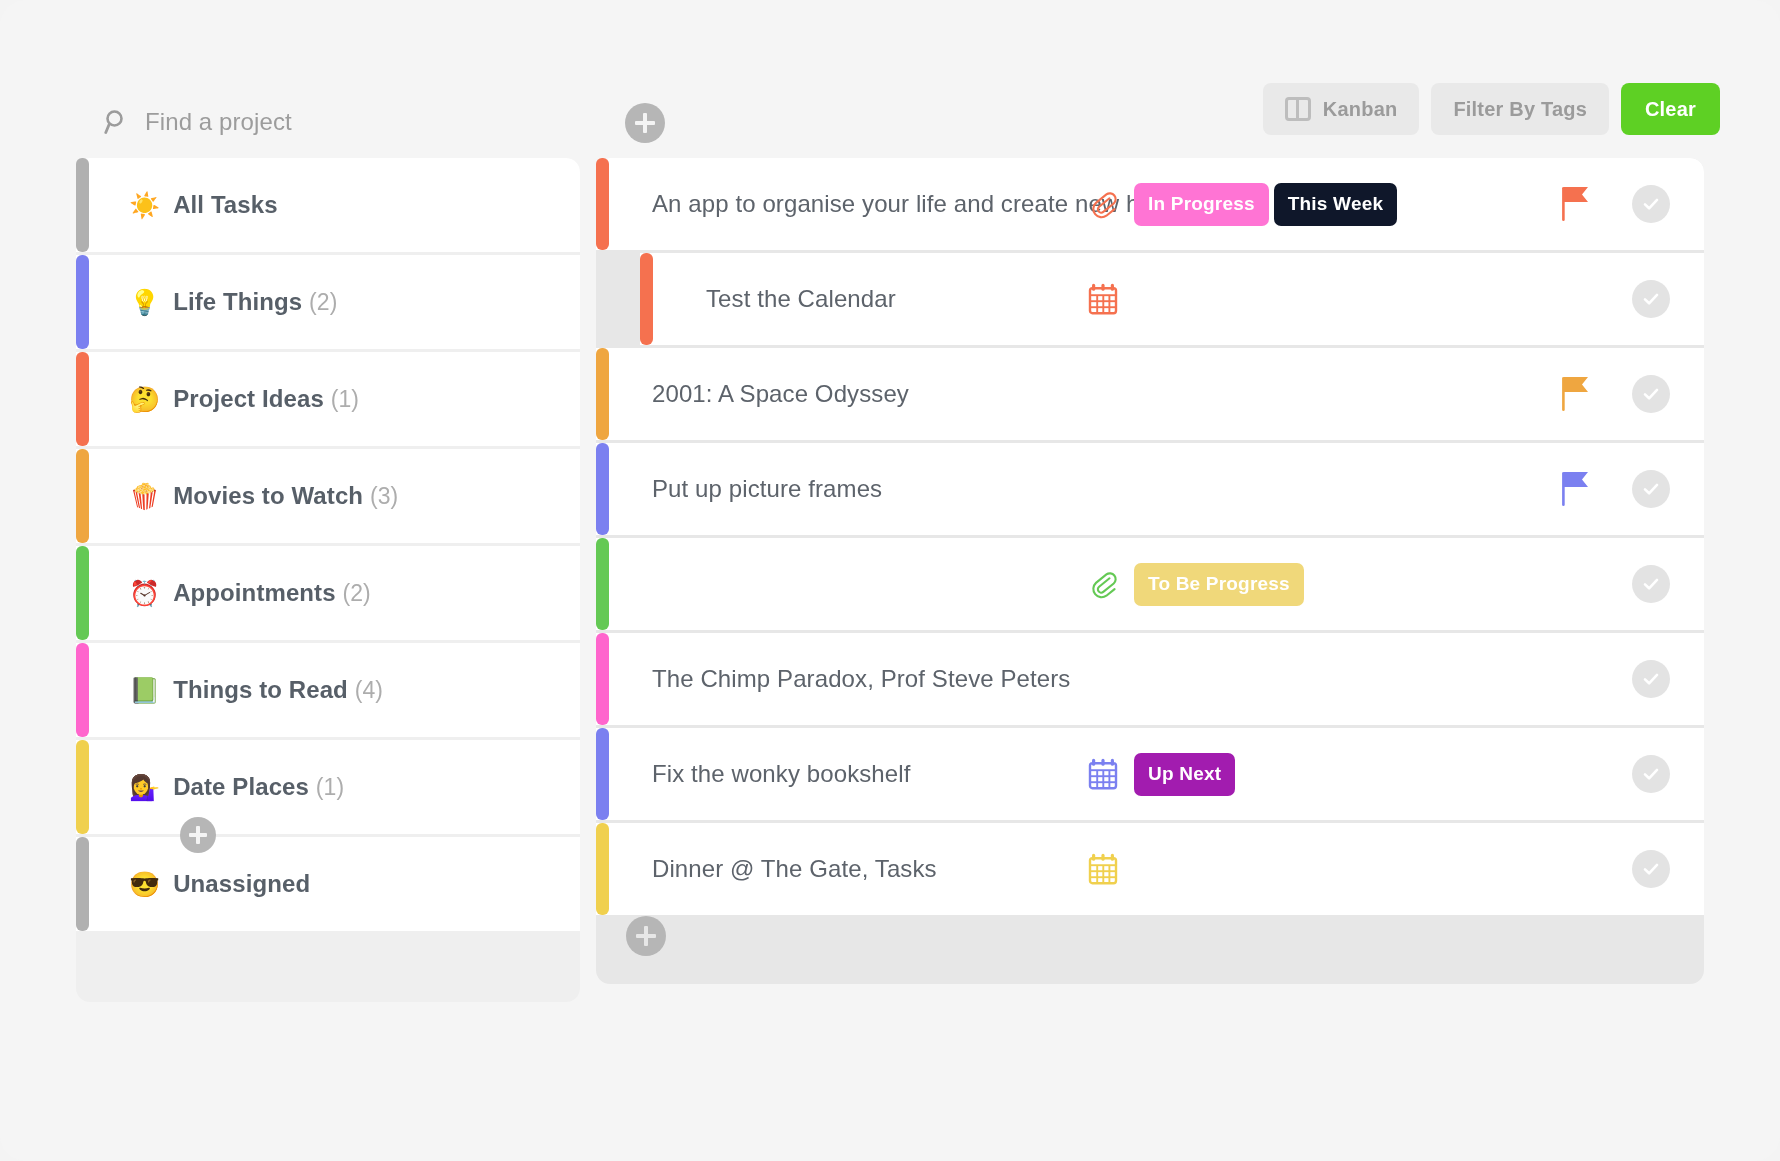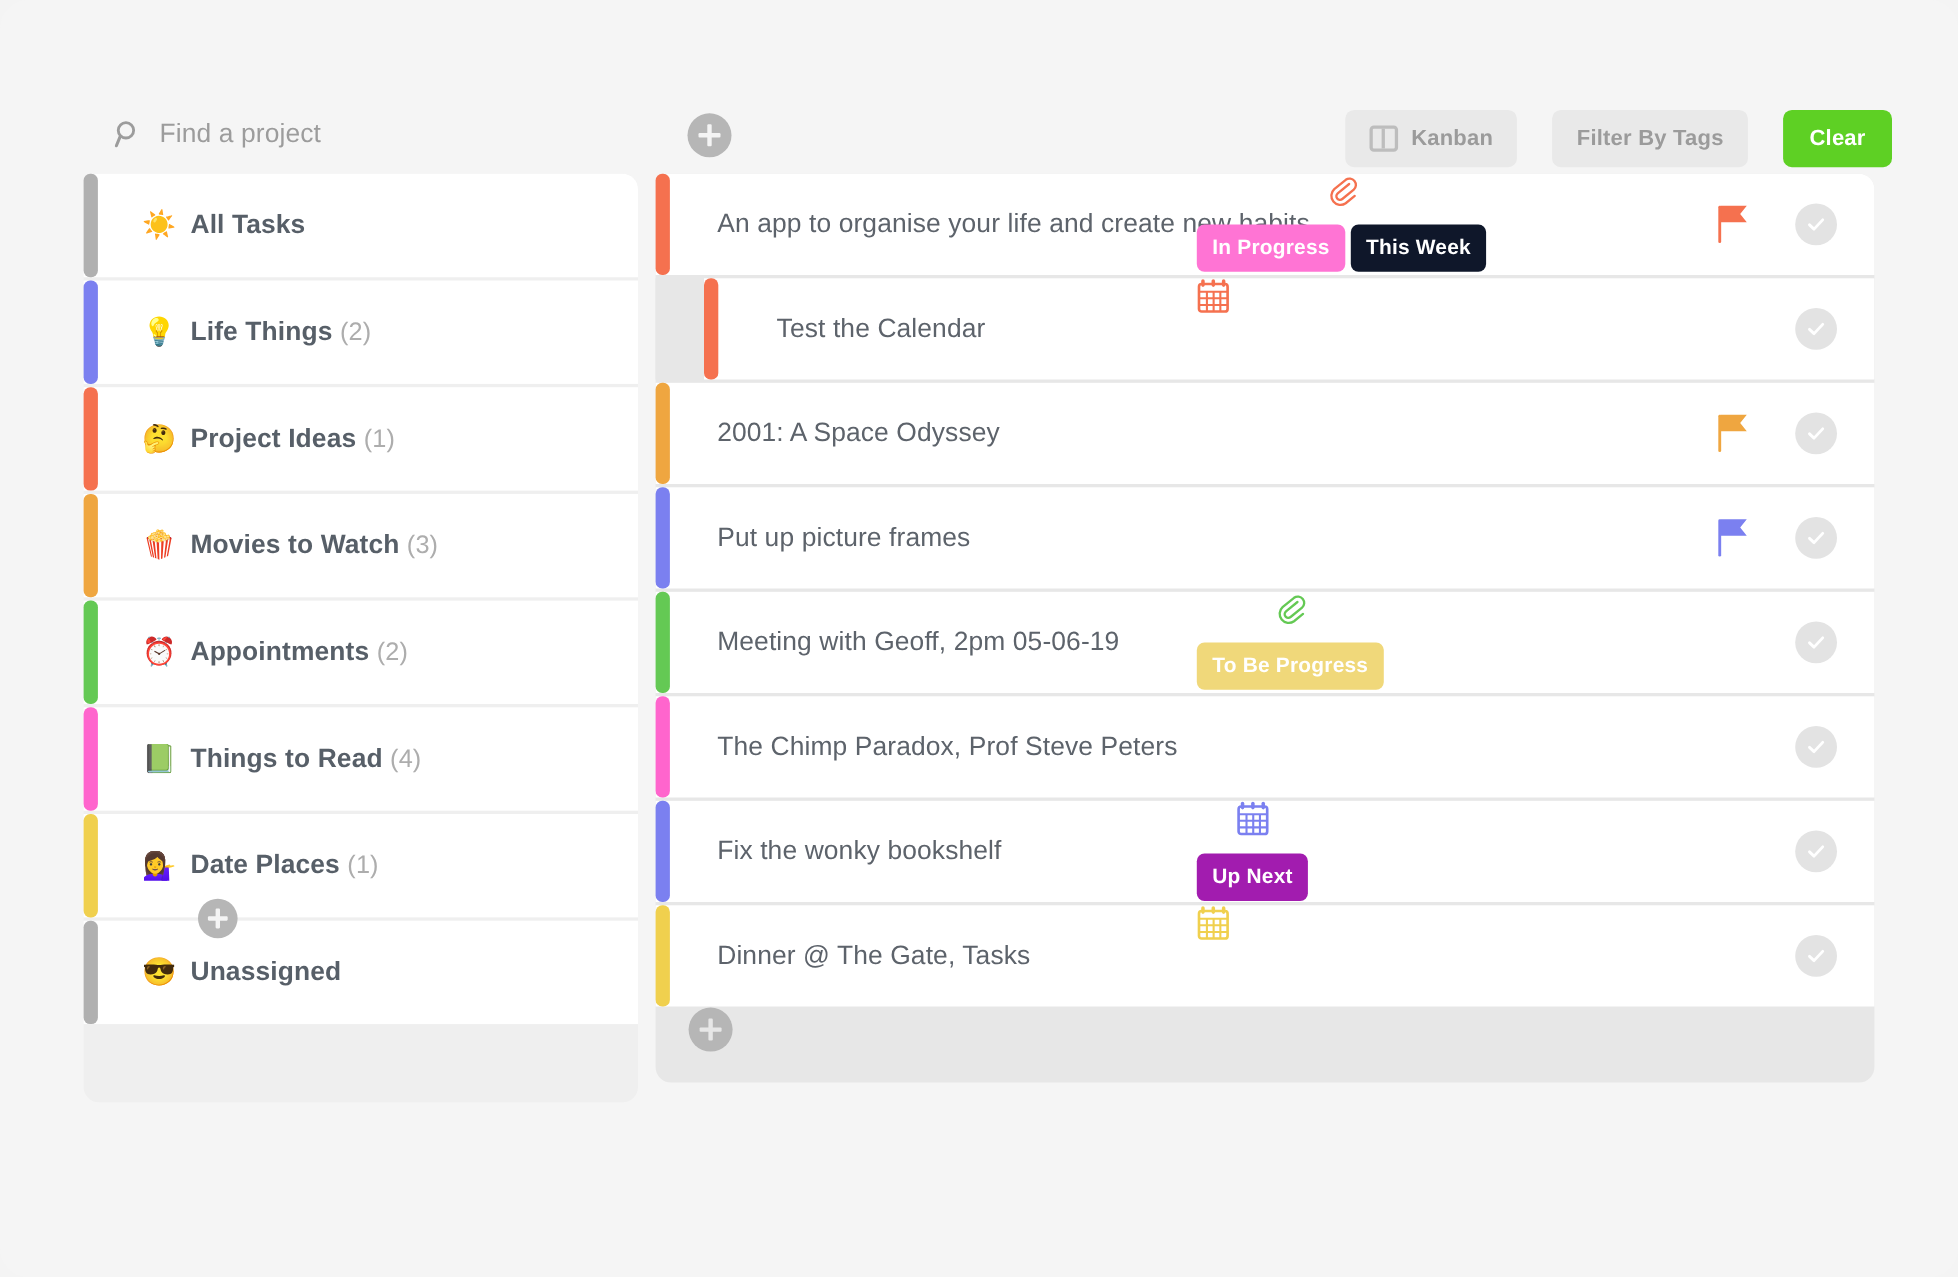--- a/index.html
+++ b/index.html
@@ -44,22 +44,22 @@
   .add-circle .plus-h, .add-circle .plus-v { background: #f4f4f4; position: absolute; border-radius: 1px;}
 
   #add-task-top {
     position: absolute; left: 625px; top: 103px;
     width: 40px; height: 40px;
   }
   #add-task-top .plus-h { width: 20px; height: 4px; }
   #add-task-top .plus-v { width: 4px; height: 20px; }
 
   .toolbar-right {
-    position: absolute; right: 60px; top: 100px;
-    display: flex; align-items: flex-end; gap: 32px;
+    position: absolute; right: 60px; top: 83px;
+    display: flex; align-items: flex-end; gap: 12px;
   }
   .tb-btn {
     height: 52px;
     background: #e9e9e9;
     border: none; border-radius: 8px;
     color: #9b9b9b;
     font-family: "Liberation Sans", sans-serif;
     font-size: 20px; font-weight: bold;
     display: flex; align-items: center; justify-content: center;
     gap: 12px;
@@ -152,21 +152,21 @@
   .task-title {
     font-size: 24px; color: #5d636b;
     margin-left: 56px;
     letter-spacing: .1px;
     white-space: nowrap;
   }
   .task-row.sub .task-title { margin-left: 53px; }
 
   .task-meta {
     position: absolute; left: 492px; top: 0; bottom: 0;
-    display: flex; align-items: center; gap: 16px; flex-direction: column;
+    display: flex; align-items: center; gap: 16px;
   }
   .task-row.sub .task-meta { left: 448px; }
 
   .clip-icon { width: 30px; height: 30px; display:block; }
   .cal-icon  { width: 30px; height: 32px; display:block; }
 
   .tag {
     height: 43px;
     border-radius: 7px;
     color: #ffffff;
@@ -395,21 +395,20 @@
           <span class="check-wrap">
             <span class="check-circle">
               <svg viewBox="0 0 22 22">
                 <path d="M5 11.4 L9.1 15.3 L17 6.9" fill="none" stroke="#ffffff" stroke-width="2.6" stroke-linecap="round" stroke-linejoin="round"></path>
               </svg>
             </span>
           </span>
         </div>
         <div class="task-row">
           <span class="accent" style="background:#64c954"></span>
-          <span class="task-title">Meeting with Geoff, 2pm 05-06-19</span>
           <span class="task-meta">
             <span>
               <svg class="clip-icon" viewBox="0 0 30 30">
                 <path d="M21.5 8.2 11.2 18.5a3.6 3.6 0 0 0 5.1 5.1L26.6 13.3a6.3 6.3 0 0 0-8.9-8.9L7.4 14.7a9 9 0 0 0 12.7 12.7l8.1-8.1" fill="none" stroke="#64c954" stroke-width="2.3" stroke-linecap="round" transform="rotate(6 15 15) scale(0.92) translate(1.2 1.2)"></path>
               </svg>
             </span>
             <span class="tag-group">
               <span class="tag" style="background:#f0d87a">To Be Progress</span>
             </span>
           </span>

